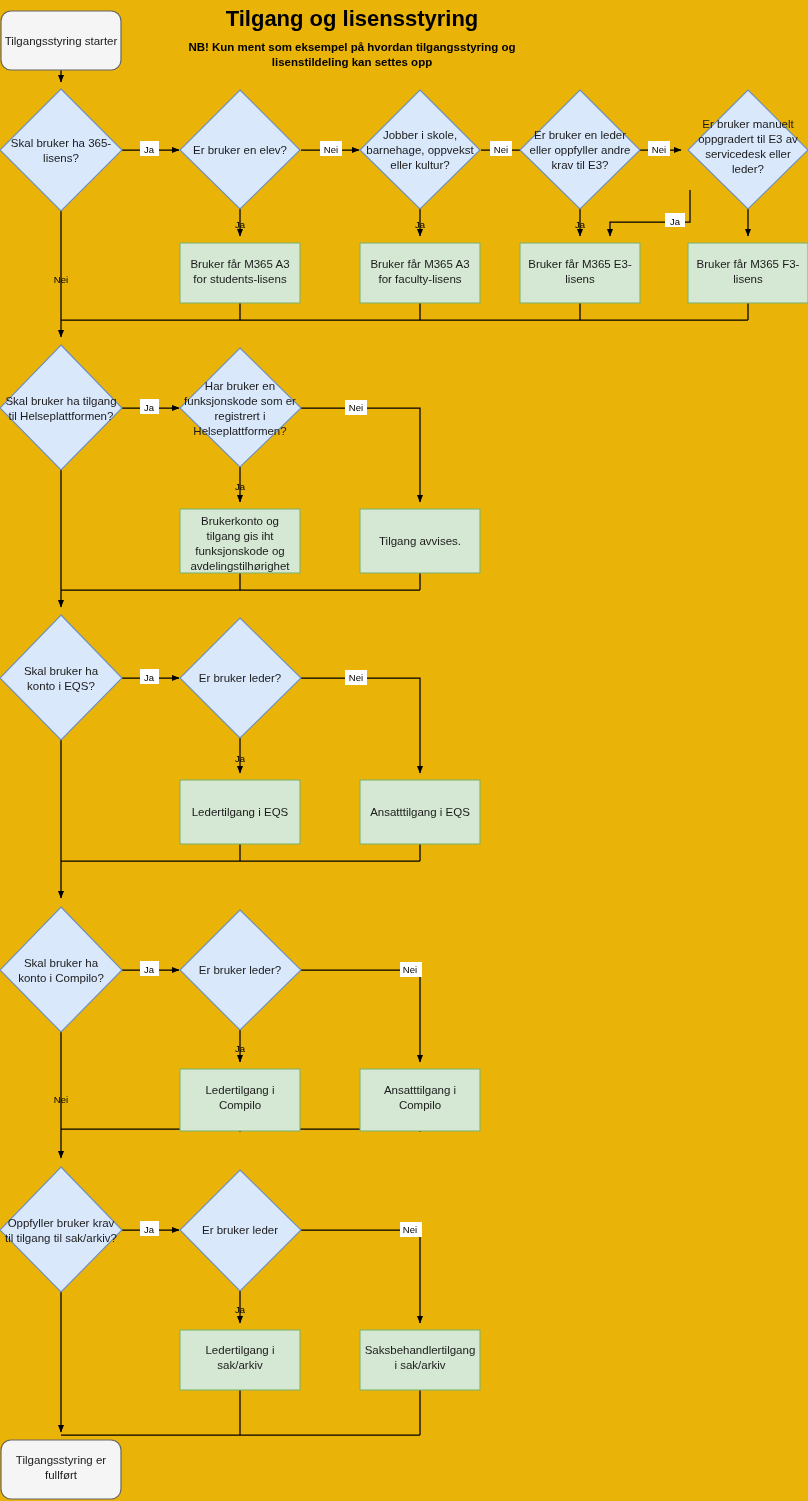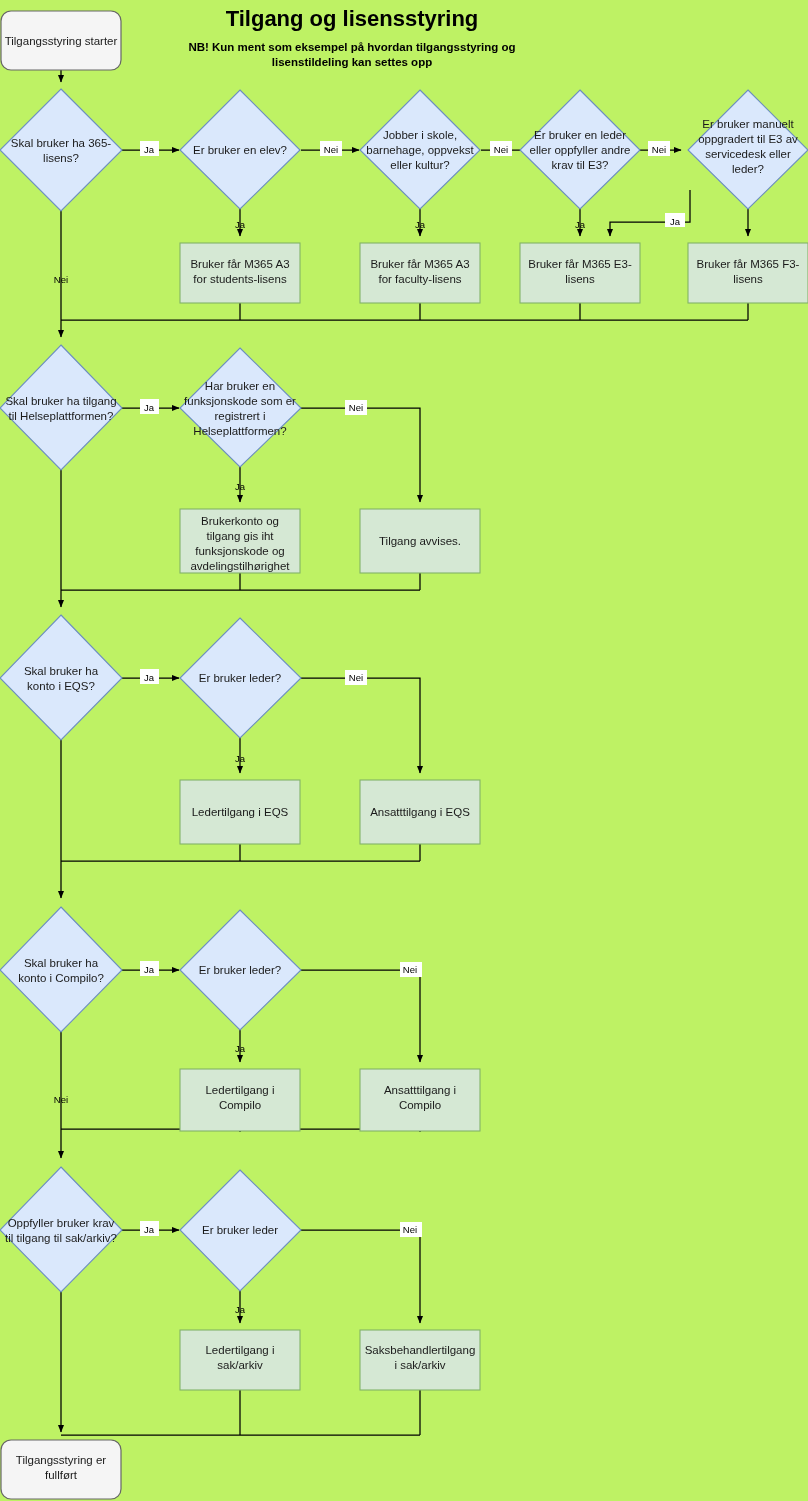--- a/index.html
+++ b/index.html
@@ -1,16 +1,16 @@
 <!DOCTYPE html>
 <html><head>
 <meta charset="utf-8">
 <style>
   html,body{margin:0;padding:0;background:#ffffff;}
-  #stage{position:relative;width:808px;height:1501px;background:#bef264;
+  #stage{position:relative;width:808px;height:1501px;background:#eab308;
          font-family:"Liberation Sans", sans-serif; overflow:hidden;}
   svg{position:absolute;left:0;top:0;width:808px;height:1501px;}
   .ttl{font-family:"Liberation Sans", sans-serif;font-weight:bold;font-size:22px;fill:#000;}
   .sub{font-family:"Liberation Sans", sans-serif;font-weight:bold;font-size:11.5px;fill:#000;}
   .nodetxt{font-family:"Liberation Sans", sans-serif;font-size:11.5px;fill:#1a1a1a;}
   .edgelbl{font-family:"Liberation Sans", sans-serif;font-size:9.5px;fill:#000;}
   .term{fill:#f5f5f5;stroke:#666666;stroke-width:1.2;}
   .dec{fill:#dae8fc;stroke:#6c8ebf;stroke-width:1.1;}
   .proc{fill:#d5e8d4;stroke:#82b366;stroke-width:1.1;}
   .ln{stroke:#000;stroke-width:1.25;fill:none;}

